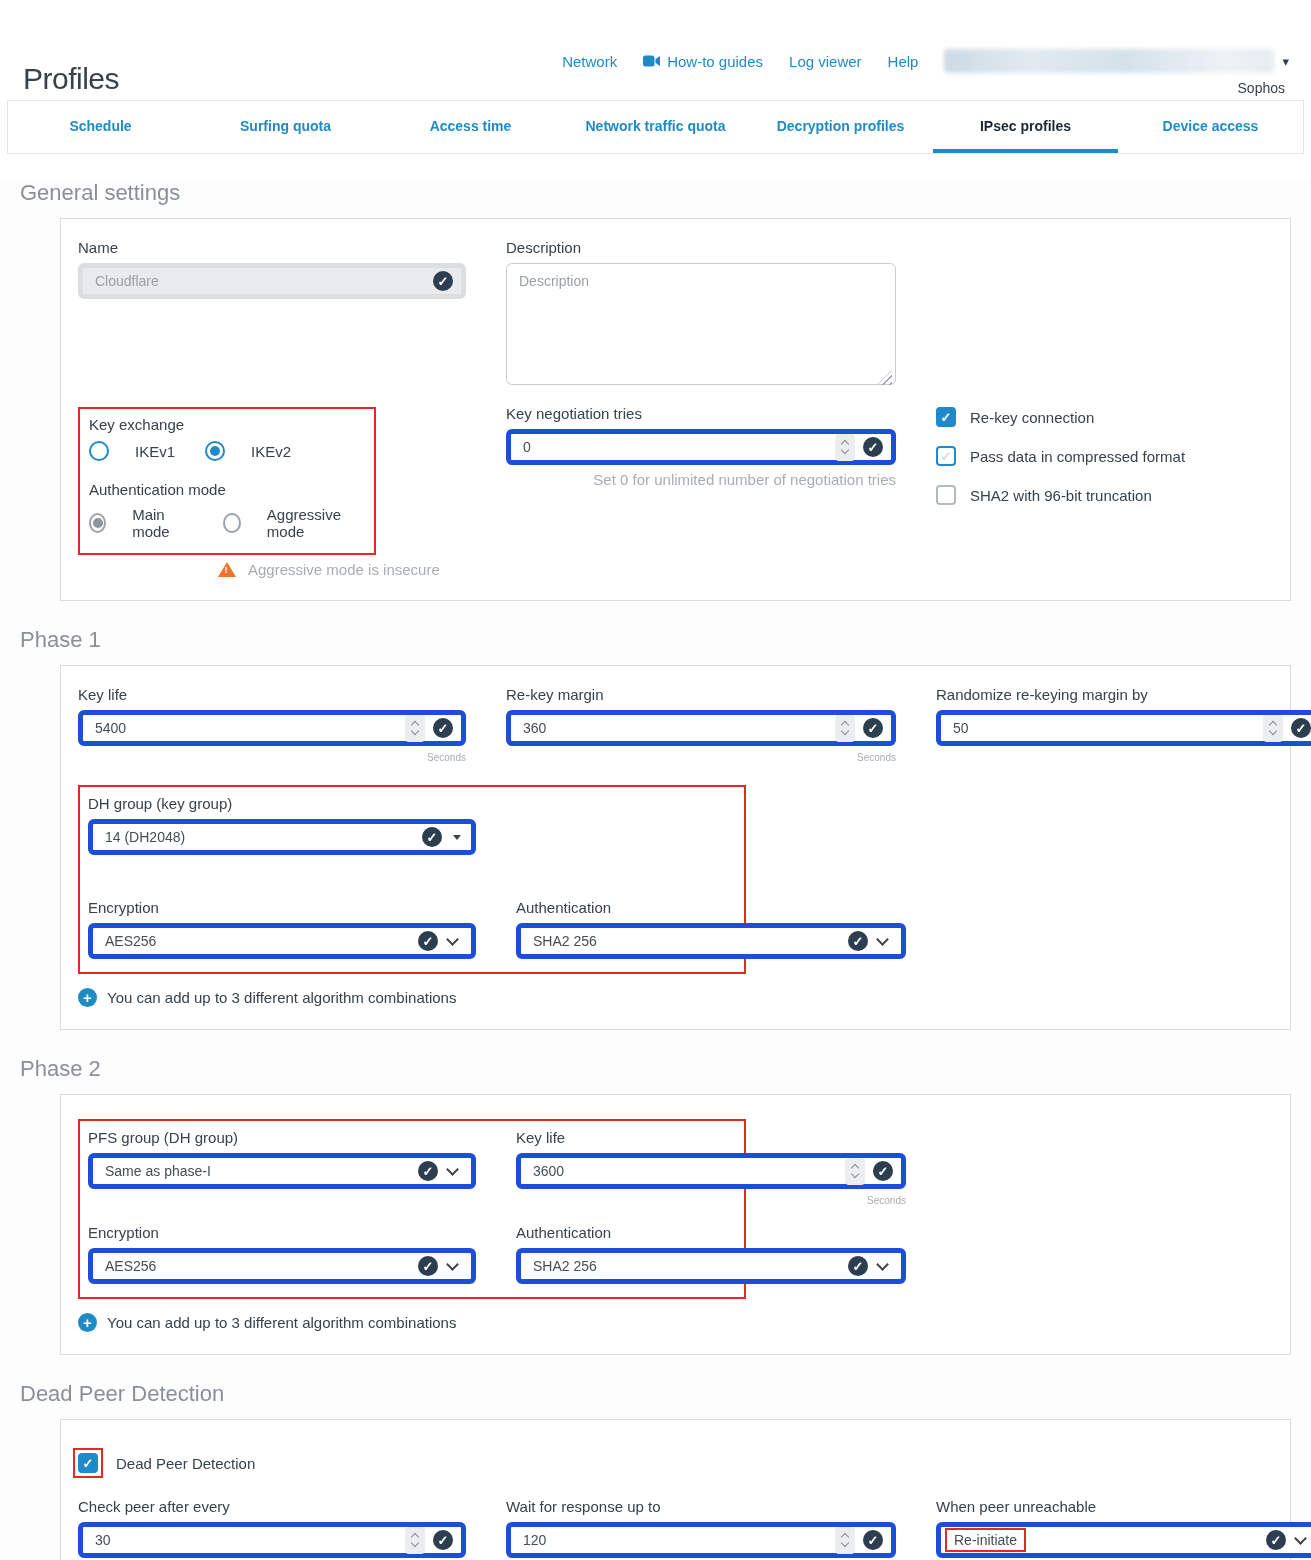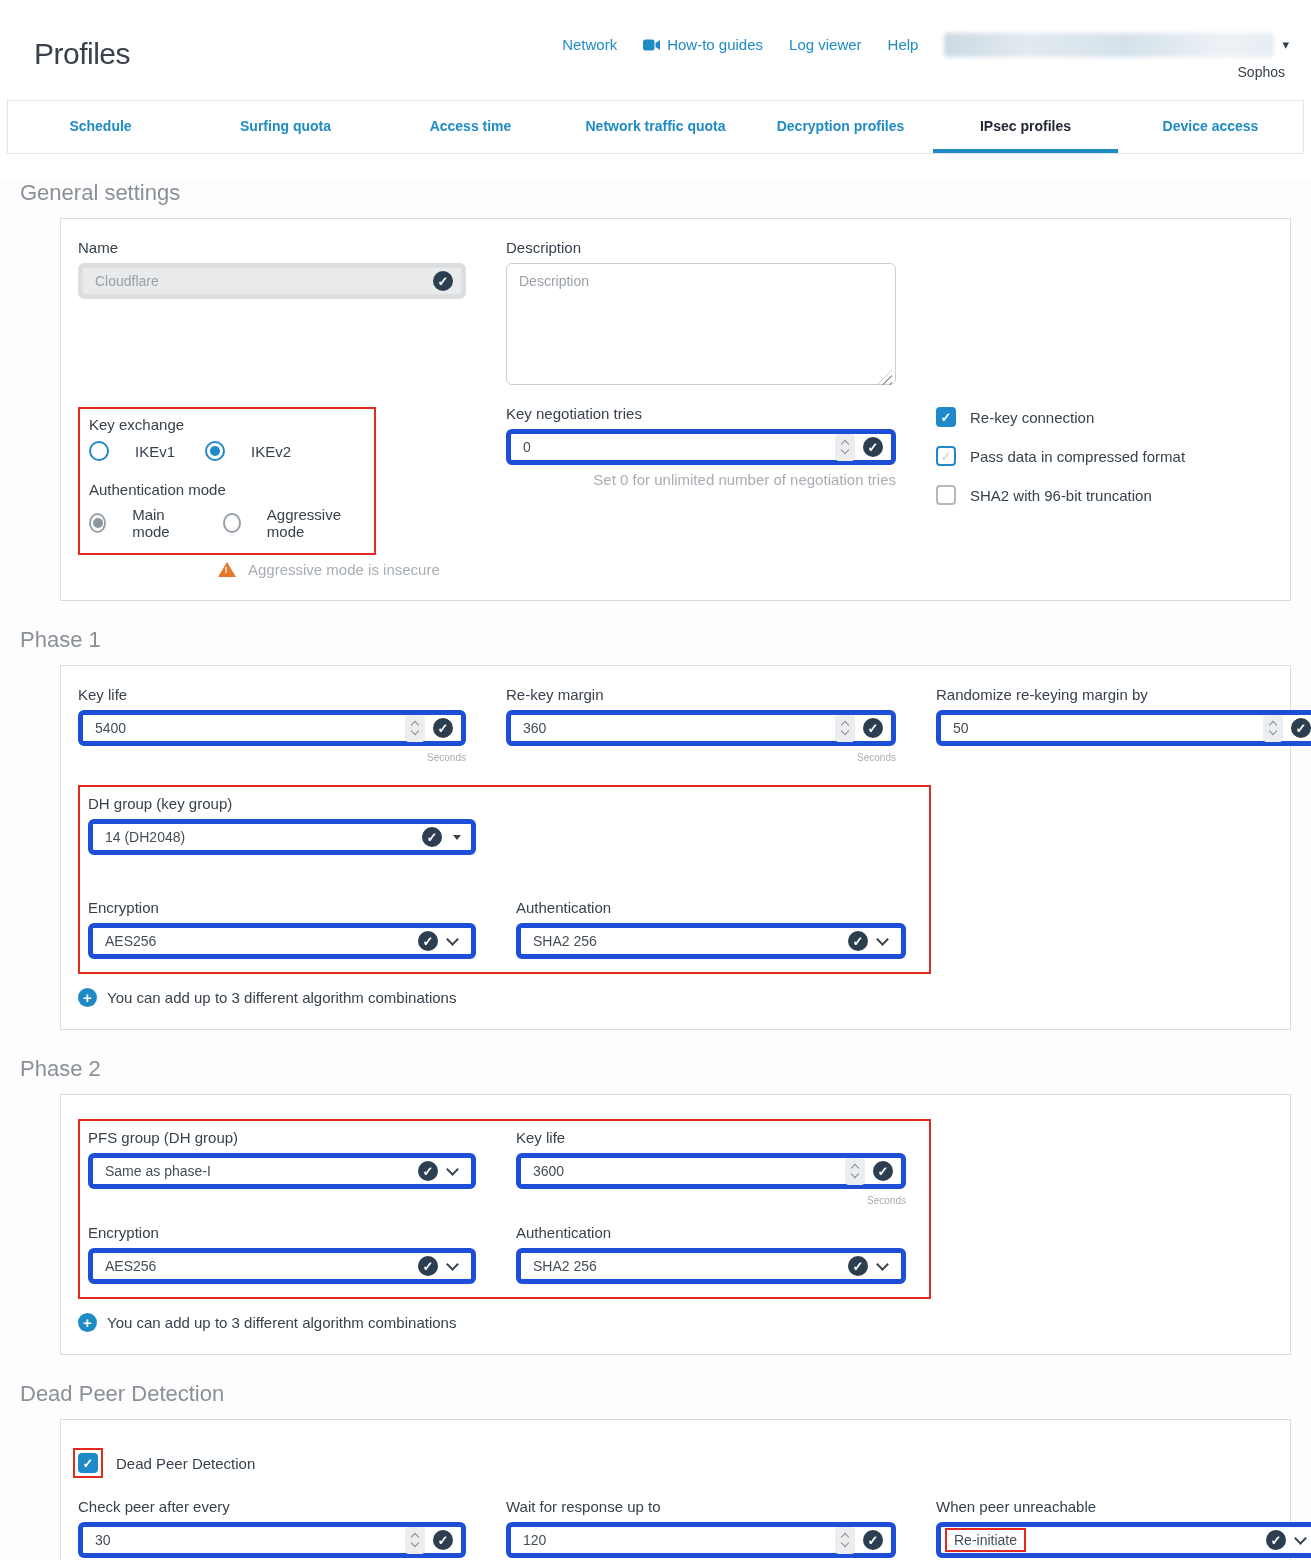--- a/index.html
+++ b/index.html
@@ -3,21 +3,21 @@
 <meta charset="utf-8">
 <style>
   * { box-sizing: border-box; margin: 0; padding: 0; }
   body {
     width: 1311px; height: 1560px; overflow: hidden;
     background: #ffffff;
     font-family: "Liberation Sans", sans-serif;
     color: #37424c;
   }
   
-  .page-header { display:flex; justify-content:space-between; align-items:center; padding:10px 22px 0 34px; height:96px; }
+  .page-header { display:flex; justify-content:space-between; align-items:flex-end; padding:10px 22px 0 23px; height:96px; }
   .page-title { font-size:30px; font-weight:400; color:#37424c; letter-spacing:-0.5px; padding-top:2px; }
   .header-right { display:flex; flex-direction:column; align-items:flex-end; }
   .header-links { display:flex; align-items:center; gap:26px; padding-top:6px; }
   .hlink { color:#1f8bc4; font-size:15px; text-decoration:none; display:flex; align-items:center; gap:7px; cursor:pointer; }
   .video-icon { display:inline-flex; align-items:center; }
   .account-wrap { display:flex; align-items:center; gap:8px; }
   .account-pill { width:330px; height:24px; border-radius:4px;
     background:linear-gradient(90deg,#ccd9e3,#e2eaf0 25%,#d5e1ea 55%,#edf2f6 85%,#e6edf2);
     filter:blur(2px); }
   .account-caret { color:#2c3e50; font-size:13px; }
@@ -65,21 +65,21 @@
   .radio.gray.checked::after { background:#8d959c; }
   .radio-label { font-size:15px; color:#37424c; }
   .cb-row { display:flex; align-items:center; gap:14px; margin-bottom:19px; cursor:pointer; }
   .cb { flex:none; width:20px; height:20px; border-radius:4px; border:2px solid #b3b9bf; background:#fff; display:flex; align-items:center; justify-content:center; font-size:13px; font-weight:700; color:transparent; }
   .cb.blue-border { border-color:#2089c9; color:#d9dde0; }
   .cb.checked { background:#2089c9; border-color:#2089c9; color:#fff; }
   .cb-label { font-size:15px; color:#37424c; }
   
   .annot { border:2px solid #e12a20; }
   .kx-box { width:298px; padding:7px 10px 13px 9px; margin-top:2px; }
-  .phase-box { width:853px; padding:8px 16px 13px 8px; margin-top:22px; }
+  .phase-box { width:668px; padding:8px 16px 13px 8px; margin-top:22px; }
   .cb-annot { display:inline-flex; padding:3px; margin-left:-5px; }
   .val-annot { display:inline-block; border:2px solid #e12a20; padding:2px 7px; margin-left:-8px; }
   
   .warn-row { display:flex; align-items:center; gap:12px; margin:6px 0 0 140px; }
   .warn-tri { position:relative; width:0; height:0; border-left:9px solid transparent; border-right:9px solid transparent; border-bottom:15px solid #e8762d; }
   .warn-tri b { position:absolute; left:-2.5px; top:3px; color:#fff; font-size:9px; font-weight:700; }
   .warn-text { font-size:15px; color:#a7adb3; }
   
   .note-row { display:flex; align-items:center; gap:10px; margin-top:14px; }
   .plus-icon { flex:none; width:19px; height:19px; border-radius:50%; background:#1f8bc4; color:#fff; font-size:15px; font-weight:700; display:flex; align-items:center; justify-content:center; line-height:1; }

